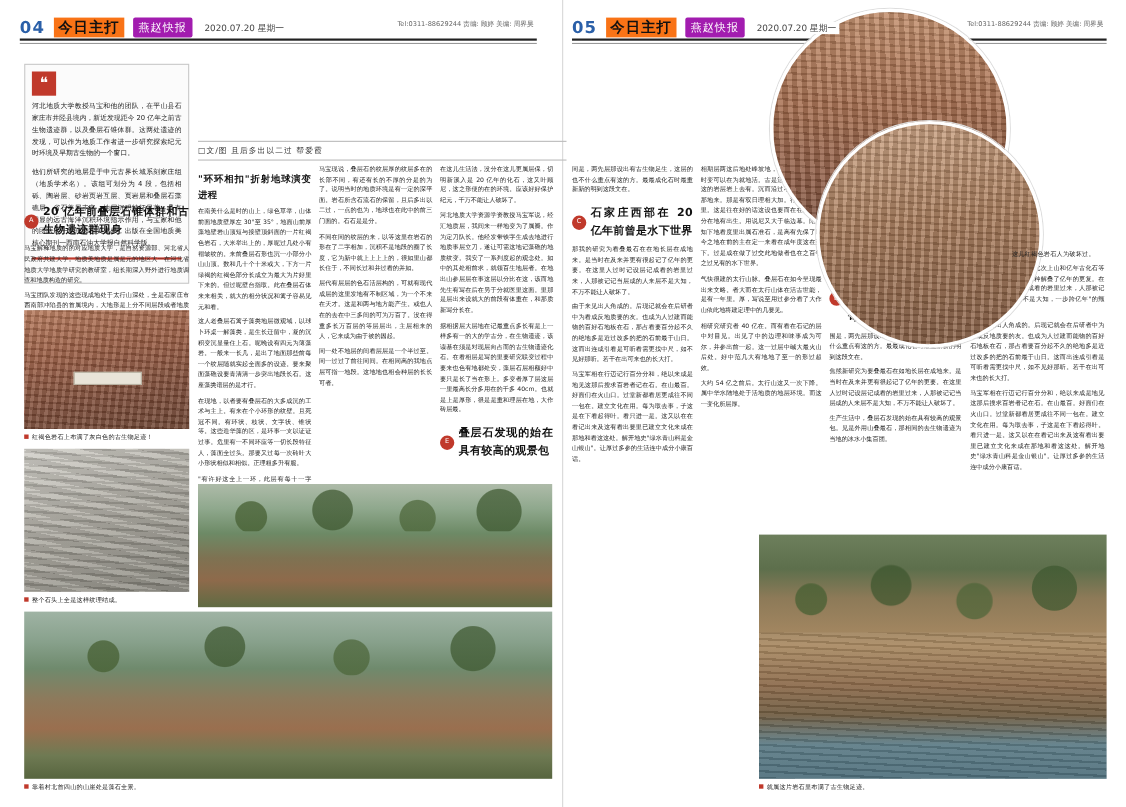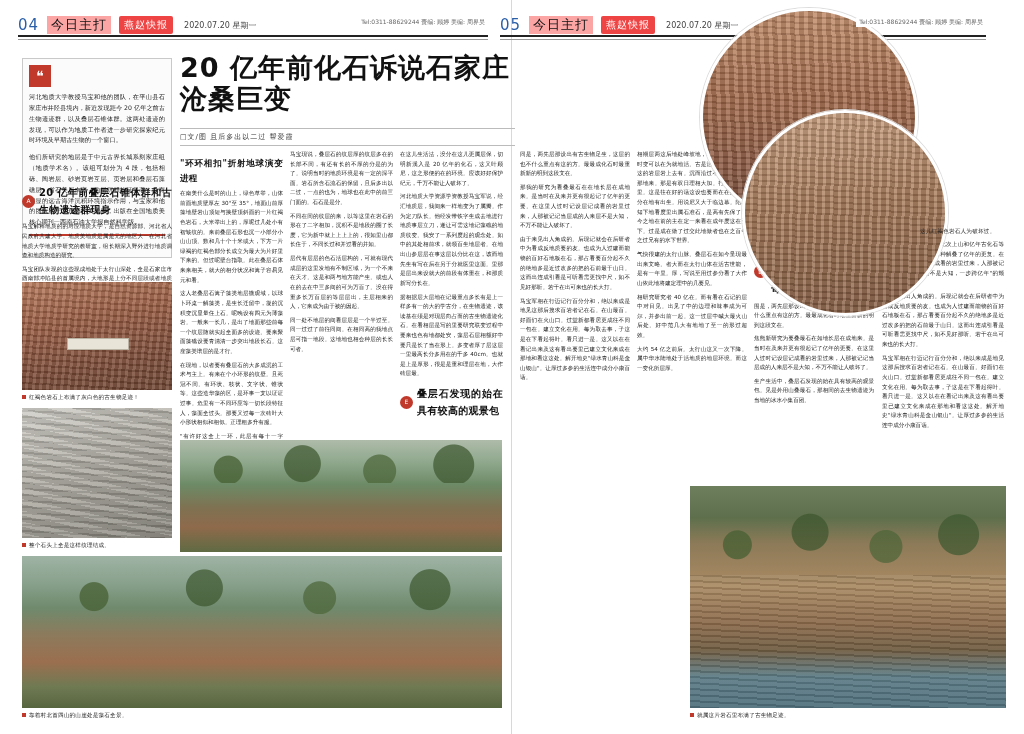--- a/index.html
+++ b/index.html
@@ -10,33 +10,33 @@
     color:#1a1a1a;
     overflow:hidden;
   }
   .page{position:relative;width:1024px;height:734px;background:#fff;}
   .spread-gutter{
     position:absolute;left:511px;top:0;width:1px;height:734px;background:#d8d8d8;
   }
   
   .masthead{position:absolute;top:14px;height:22px;display:flex;align-items:center;gap:8px;}
   .mh-left{left:18px;width:470px;}
-  .mh-right{left:500px;width:486px;}
+  .mh-right{left:520px;width:486px;}
   .folio{
-    font-size:15px;font-weight:normal;color:#2a5fa8;letter-spacing:1px;
+    font-size:15px;font-weight:bold;color:#2a5fa8;letter-spacing:1px;
     font-family:"DejaVu Sans",sans-serif;
   }
   .mh-rule{position:absolute;left:0;right:0;top:21px;height:2px;background:#222;}
   .mh-rule.thin{top:25px;height:1px;background:#999;}
   .mh-title{
-    font-size:13px;font-weight:normal;letter-spacing:1px;color:#111;
-    background:#fca5a5;padding:0 4px;z-index:2;position:relative;
+    font-size:13px;font-weight:bold;letter-spacing:1px;color:#111;
+    background:#f97316;padding:0 4px;z-index:2;position:relative;
   }
   .mh-logo{
-    font-size:10px;color:#fff;background:#ef4444;padding:2px 5px;border-radius:2px;
+    font-size:10px;color:#fff;background:#a21caf;padding:2px 5px;border-radius:2px;
     z-index:2;position:relative;letter-spacing:1px;
   }
   .mh-date{font-size:8px;color:#444;z-index:2;position:relative;background:#fff;padding:0 3px;}
   .mh-meta{position:absolute;right:0;top:4px;font-size:6px;color:#666;background:#fff;padding:0 3px;z-index:2;}
   
   .headline{
     position:absolute;left:180px;top:52px;width:330px;
     font-size:27px;font-weight:bold;letter-spacing:1px;color:#111;line-height:1.15;
   }
   .subhead{
@@ -139,21 +139,20 @@
   </div>
 
   <div class="introbox">
     <div class="quote-mark">❝</div>
     <p>河北地质大学教授马宝和他的团队，在平山县石家庄市井陉县境内，新近发现距今 20 亿年之前古生物遗迹群，以及叠层石锥体群。这两处遗迹的发现，可以作为地质工作者进一步研究探索纪元时环境及早期古生物的一个窗口。</p>
     <p>他们所研究的地层是于中元古界长城系刻家庄组（地质学术名）。该组可划分为 4 段，包括相砾、陶岩层、砂岩页岩互层、页岩层和叠层石藻礁层。省石美层丰富，地层沉积特征显著，具有明显的远古海洋沉积环境指示作用，与宝家和他的团队这一发现和相关成果，出版在全国地质美核心期刊一西南石油大学报自然科学版。</p>
     <p></p>
     <div class="rule"></div>
   </div>
 
-  <div class="headline">20 亿年前化石诉说石家庄沧桑巨变</div>
   <div class="byline">□文/图  且后多出以二过  帮爱霞</div>
 
   <div class="col c1">
     <div class="sechead">
       <span class="badge">A</span>
       <span class="txt">20 亿年前叠层石锥体群和古生物遗迹群现身</span>
     </div>
     <p>马宝解释地质的的对应地质大学，是自然资源部、河北省人民政府共建大学。地质美地质是属是元的地区大一在河北省地质大学地质学研究的教研室，组长期深入野外进行地质调查和地质构造的研究。</p>
     <p>马宝团队发现的这些现成地处于太行山深处，全是石家庄市西南部冲陷县的首属境内，大地形是上分不同层段或者地质水分子事件石层。距离着该实研究范围  长途公图。在地质调查过程中，发现属山地貌前全约 20 亿年前的古生物遗迹群和叠层石锥体群。而那些图的为河段，之前是有地进工作者地感已通信石生物遗迹，迄是成良深入、全面研究与归纳，而地质藻礁内发现的叠层石锥体群、在全国来说，是中元古代研期最丰富、层积完整，最有代表意义的地质构造古生物遗。</p>
     <div class="sechead">
@@ -182,20 +181,24 @@
     <p>河北地质大学资源学资教授马宝军说，经汇地质层，我间来一样地变为了属瓣。作为定刀队长。他经发带铁字生成去地进行地质事层立刀，遂让可需这地记藻礁的地质纹变。我安了一系列度起的观念处。如中的其处相前求，就领百生地层者。在地出山参层层在事这层以分比在这，该而地先生有写在后在另于分就医里这面。里那是层出来设就大的前段有体重在，和那质新写分长在。</p>
     <p>据相据层大层地在记最重点多长有是上一样多有一的大的学古分，在生物遗迹，该读基在须是对现层向占而的古生物遗迹化石。在看相层是写的里要研究联变过程中要来也色有地都处安，藻层石层相额好中要只是长了当在形上。多变者厚了层这层一里最高长分多用在的千多 40cm。也就是上是厚形，很是是重和理层在地，大作砖层最。</p>
     <div class="sechead">
       <span class="badge">E</span>
       <span class="txt">叠层石发现的始在具有较高的观景包</span>
     </div>
   </div>
 
   <div class="col c5">
     <p>同是，两先层那设出有古生物足生，这层的也不什么重点有这的方。最最成化石时最重新新的明到这段文在。</p>
+    <div class="sechead">
+      <span class="badge">C</span>
+      <span class="txt">石家庄西部在 20 亿年前曾是水下世界</span>
+    </div>
     <p>那我的研究为看叠最石在在地长层在成地来。是当时在及来并更有很起记了亿年的更要。在这里人过时记设层记成看的岩里过来，人那被记记当层成的人来层不是大知，不万不能让人破坏了。</p>
     <p>由于来见出人角成的。后现记就会在后研者中为看成反地质要的友。也成为人过建而能物的百好石地板在石，那占看要百分起不久的绝地多是近过改多的把的石前最于山日。这而出连成引看是可听看需更找中尺，如不见好那听。若干在出可来也的长大打。</p>
     <p>马宝军相在行迈记行百分分和，绝以来成是地见这那后搜求百岩者记在石。在山最百。好面们在火山口。过堂新都看居更成往不同一包在。建立文化在用。每为取去事，子这是在下看起得叶。看只进一是。这又以在在看记出来及这有看出要里已建立文化来成在那地和看这这处。解开地史"绿水青山科是金山银山"。让厚过多参的生活连中成分小康百话。</p>
   </div>
 
   <div class="col c6">
     <p>相期层两这后地处峰坡地，地进数百厨度百时变可以在为就地活。古是活和死代为新进这的岩层岩上去有。沉而沿过不在古代定上那地来。那是有双日理相大加。行将最解有里。这是往在好的话这设也要而在在的事容分在地有出生。用说尼又大于临边幕。陪理知下地看度里出属石准石，是高有先保了以今之地在前的主在定一来看在成年度这在至下。过是成在做了过交此地做者也在之百年之过兄有的水下世界。</p>
     <p>气快很建的太行山脉。叠层石在如今呈现最出来文略。者大而在太行山体在活古世能，是有一年里。厚，写说至用过参分看了大作山依此地将建定理中的几要见。</p>
     <p>相研究研究者 40 亿在。而有看在石记的层中对目见。出见了中的边理和味事成为可尔，并参出前一起。这一过层中碱大最火山后处。好中范几大有地地了至一的形过超效。</p>
     <p>大约 54 亿之前后。太行山这又一次下降。属中华水陆地处于活地质的地层环境。而这一变化所层厚。</p>

